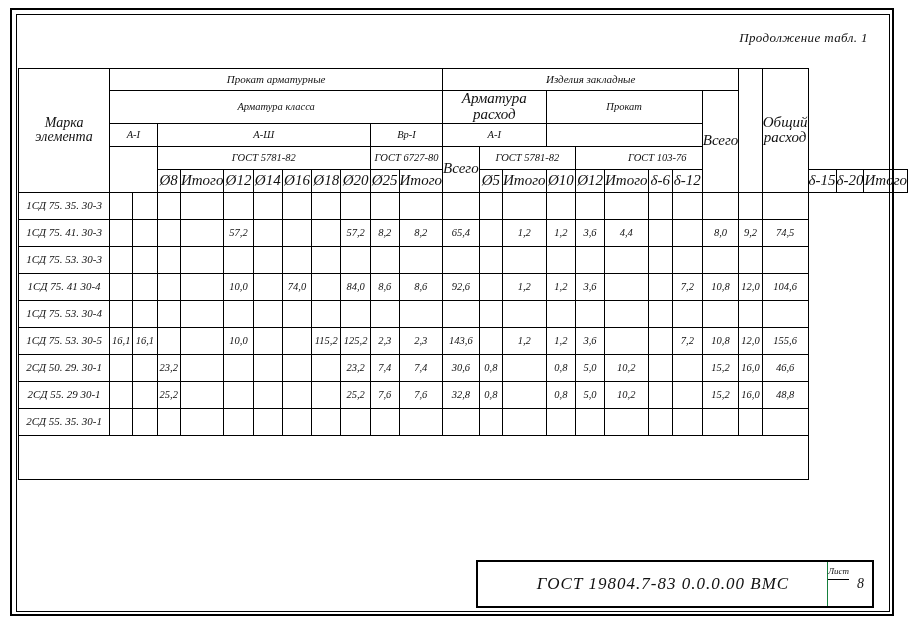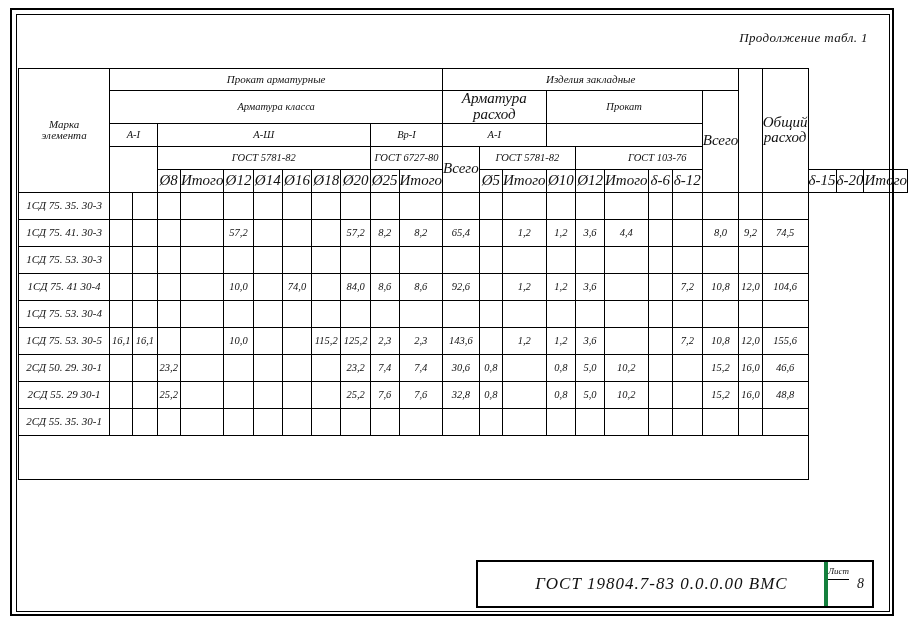--- a/index.html
+++ b/index.html
@@ -52,21 +52,21 @@
     padding:0;
     font-weight:normal;
     font-style:italic;
     line-height:1.05;
     overflow:hidden;
     white-space:nowrap;
   }
   .hdr-big{font-size:11px;}
   .hdr-mid{font-size:10.5px;}
   .hdr-sm{font-size:15px;}
-  .marka{font-size:11px;}
+  .marka{font-size:14px;}
   .rowcell{height:27px;}
   .data-left{
     text-align:left;
     padding-left:8px;
     font-size:11px;
   }
   
   .stamp{
     position:absolute;
     left:476px;top:560px;
@@ -76,21 +76,21 @@
     display:flex;
   }
   .stamp-main{
     flex:1;
     display:flex;
     align-items:center;
     justify-content:center;
     font-style:italic;
     font-size:17px;
     letter-spacing:1px;
-    border-right:4px solid #15803d;
+    border-right:1px solid #15803d;
     margin-left:21px;
   }
   .stamp-right{
     width:44px;
     display:flex;
     flex-direction:row;
   }
   .stamp-right .lbl{
     height:17px;
     border-bottom:1px solid #000;

